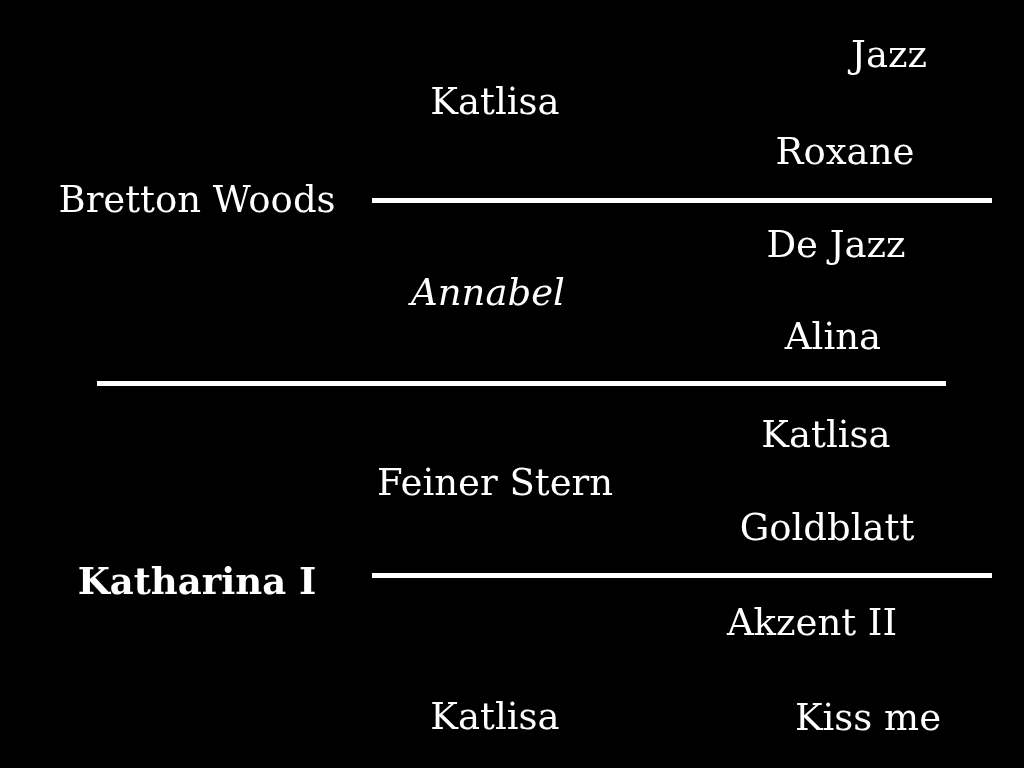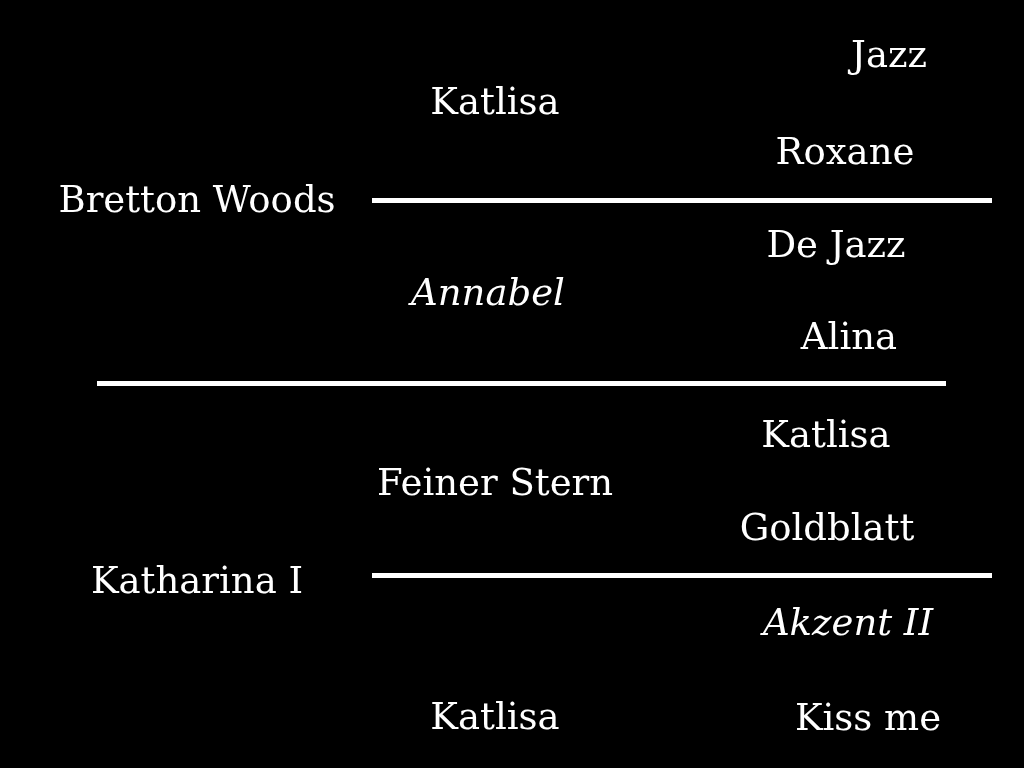--- a/index.html
+++ b/index.html
@@ -12,25 +12,25 @@
 <body>
 
 <div>
   <div class="lbl" style="left:197px;top:178px;">Bretton Woods</div>
   <div class="lbl" style="left:495px;top:80px;">Katlisa</div>
   <div class="lbl" style="left:841px;top:33px;margin-left:48px;">Jazz</div>
   <div class="lbl" style="left:845px;top:130px;">Roxane</div>
   <div class="line" style="left:372px;top:198px;width:620px;"></div>
   <div class="lbl" style="left:836px;top:223px;">De Jazz</div>
   <div class="lbl" style="left:488px;top:271px;font-style:italic;">Annabel</div>
-  <div class="lbl" style="left:833px;top:315px;margin-left:16px;">Alina</div>
+  <div class="lbl" style="left:833px;top:315px;">Alina</div>
 
   <div class="line" style="left:97px;top:381px;width:849px;"></div>
 
   <div class="lbl" style="left:826px;top:413px;">Katlisa</div>
   <div class="lbl" style="left:495px;top:461px;">Feiner Stern</div>
   <div class="lbl" style="left:827px;top:506px;">Goldblatt</div>
-  <div class="lbl" style="left:197px;top:559px;">Katharina I</div>
+  <div class="lbl" style="left:197px;top:559px;font-weight:bold;">Katharina I</div>
   <div class="line" style="left:372px;top:573px;width:620px;"></div>
-  <div class="lbl" style="left:848px;top:601px;font-style:italic;">Akzent II</div>
+  <div class="lbl" style="left:812px;top:601px;">Akzent II</div>
   <div class="lbl" style="left:495px;top:651px;margin-top:44px;">Katlisa</div>
   <div class="lbl" style="left:824px;top:696px;margin-left:44px;">Kiss me</div>
 </div>
 
 </body></html>

